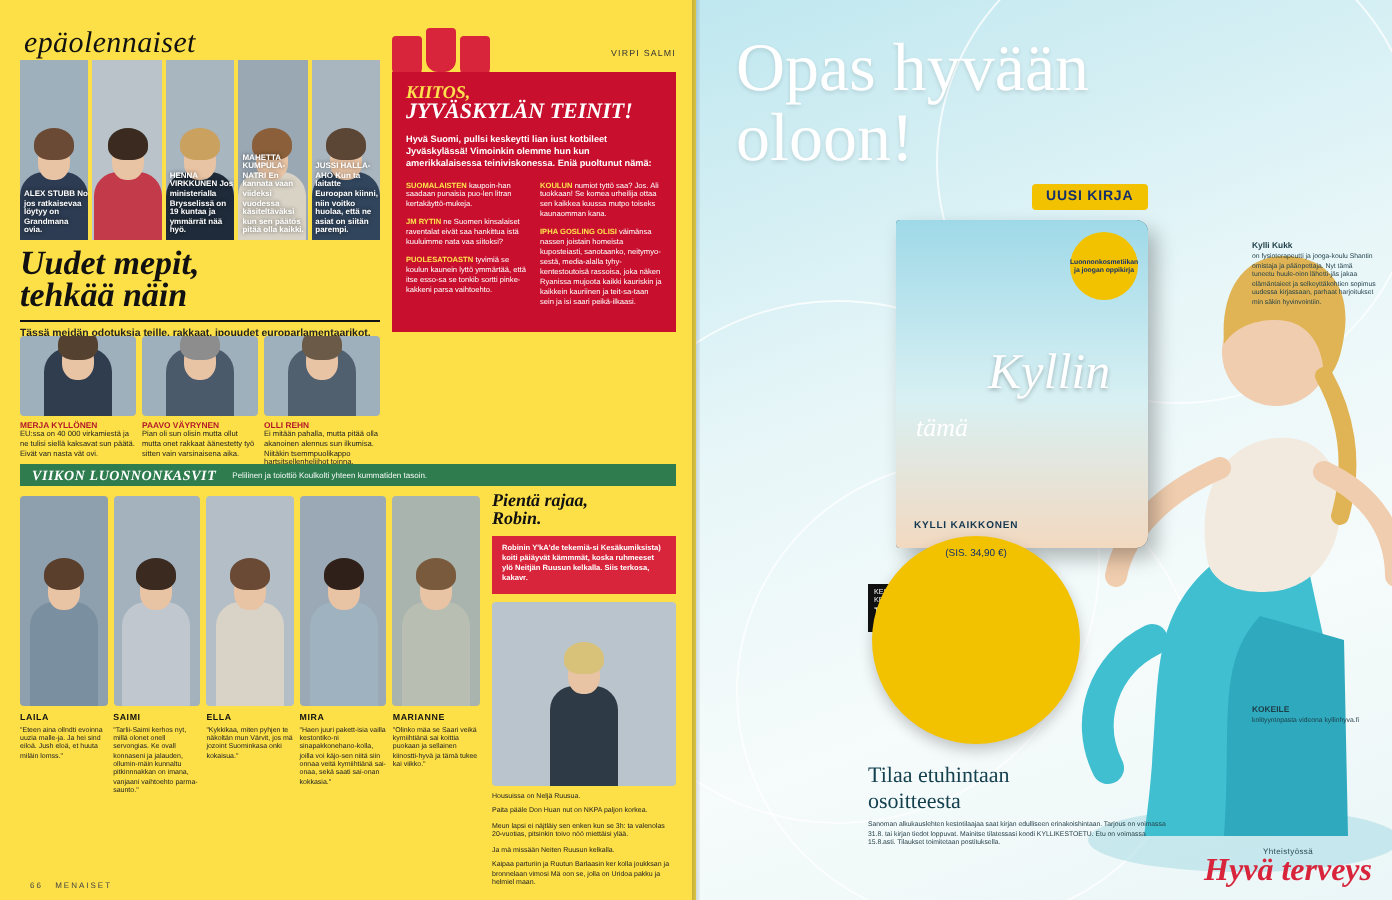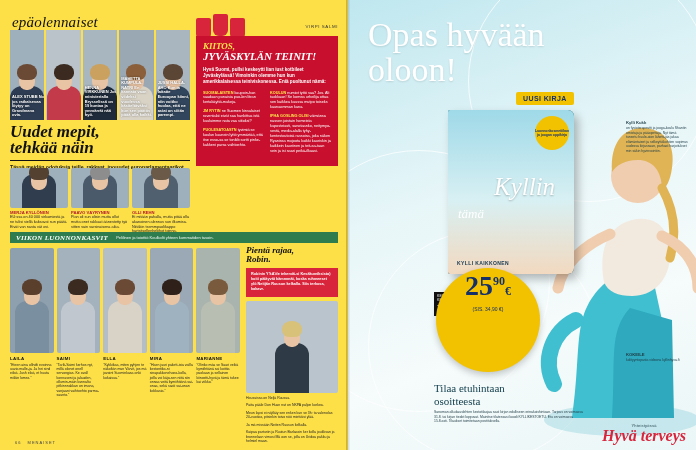--- a/index.html
+++ b/index.html
@@ -352,23 +352,20 @@
       <div class="bauthor">KYLLI KAIKKONEN</div>
     </div>
 
     <div class="tagbox">
       <div>KESÄ-</div>
       <div>KESTO-TILAAJAN</div>
       <div class="etu">ETU</div>
     </div>
 
     <div class="pricebadge">
-      <div class="big">
-        <span>25</span><sup>90</sup><span style="font-size:12px">€</span>
-      </div>
       <div class="t2">(SIS. 34,90 €)</div>
     </div>
 
     <div class="order">
       <div class="l1" style="white-space:pre-line">Tilaa etuhintaan
 osoitteesta</div>
       <div class="fine">Sanoman alkukauslehten kestotilaajaa saat kirjan edulliseen erinakoishintaan. Tarjous on voimassa 31.8. tai kirjan tiedot loppuvat. Mainitse tilatessasi koodi KYLLIKESTOETU. Etu on voimassa 15.8.asti. Tilaukset toimitetaan postituksella.</div>
     </div>
 
     <div class="sidecap" style="top:120px;">

